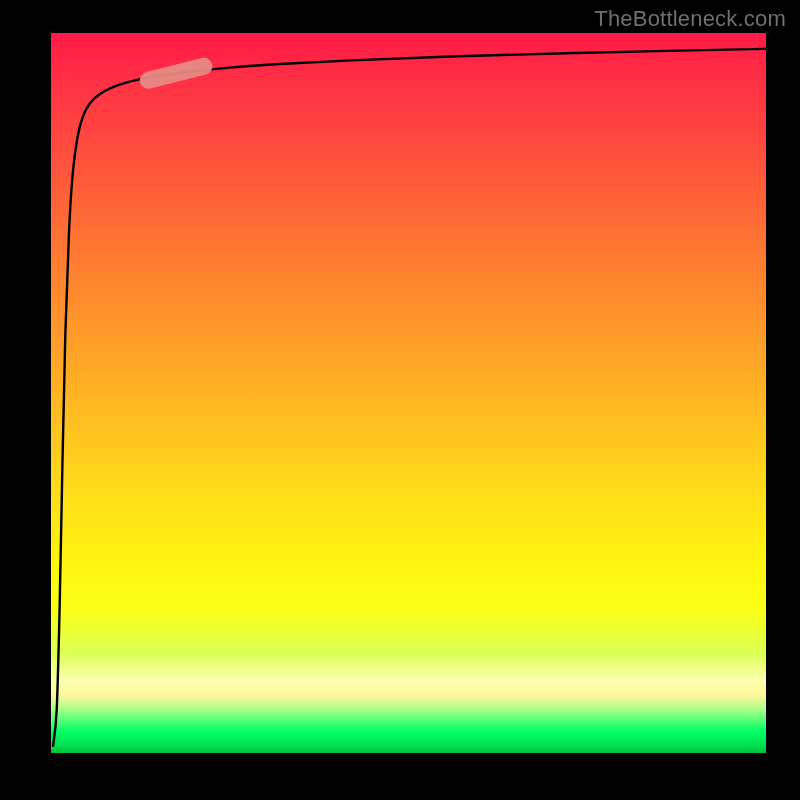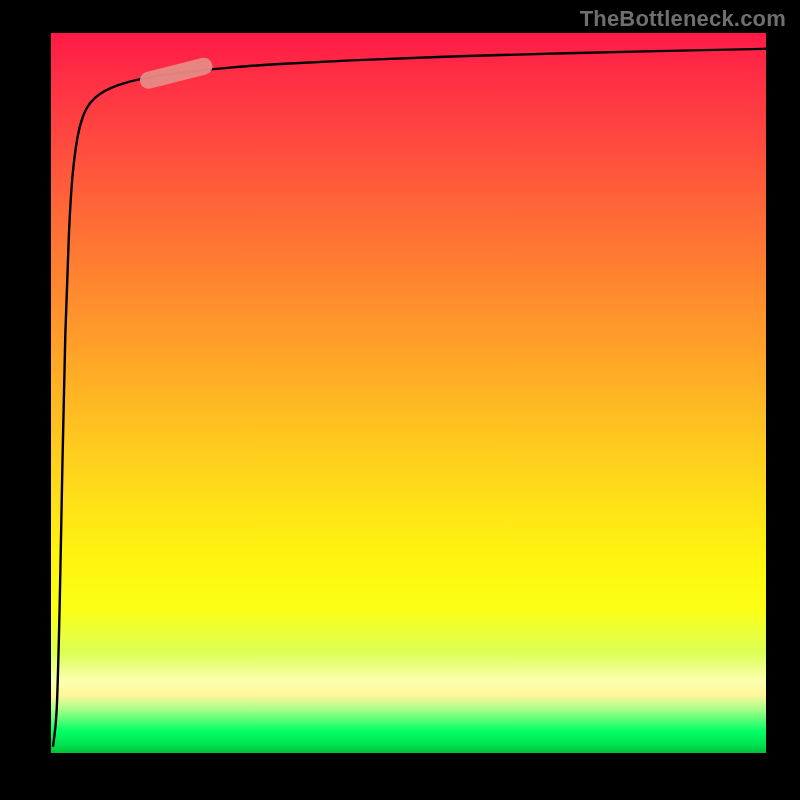--- a/index.html
+++ b/index.html
@@ -16,21 +16,21 @@
     position: relative;
     width: 800px;
     height: 800px;
   }
 
   .attribution {
     position: absolute;
     top: 6px;
     right: 14px;
     font-size: 22px;
-    font-weight: 700;
+    font-weight: 400;
     color: #6f6f6f;
     letter-spacing: 0.2px;
     z-index: 20;
   }
 
   .plot-frame {
     position: absolute;
     left: 51px;
     top: 33px;
     width: 715px;

